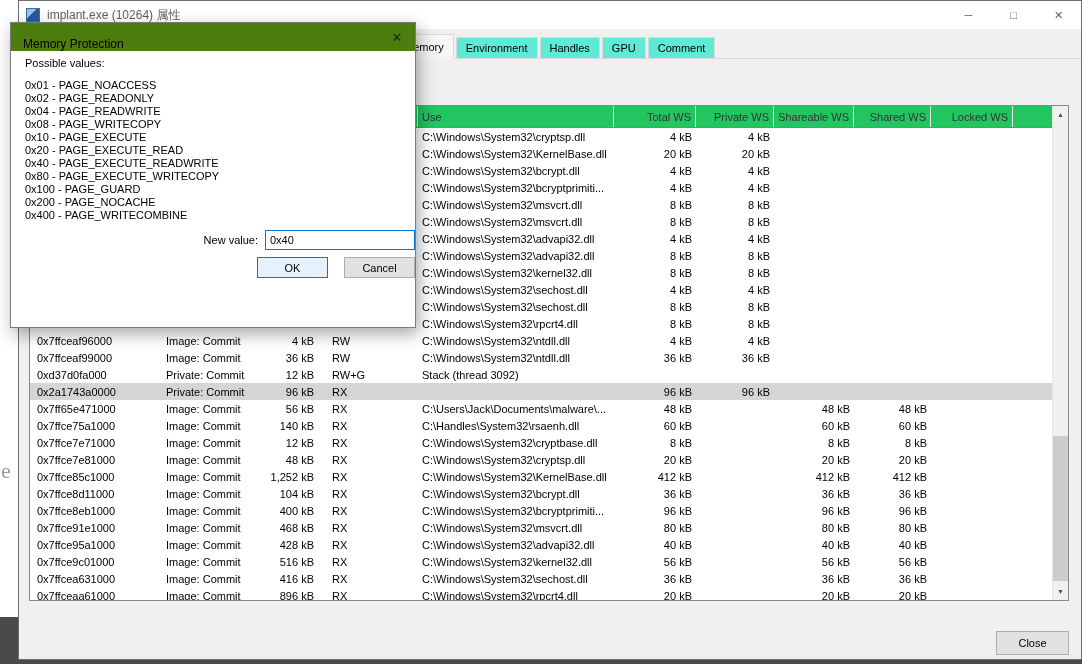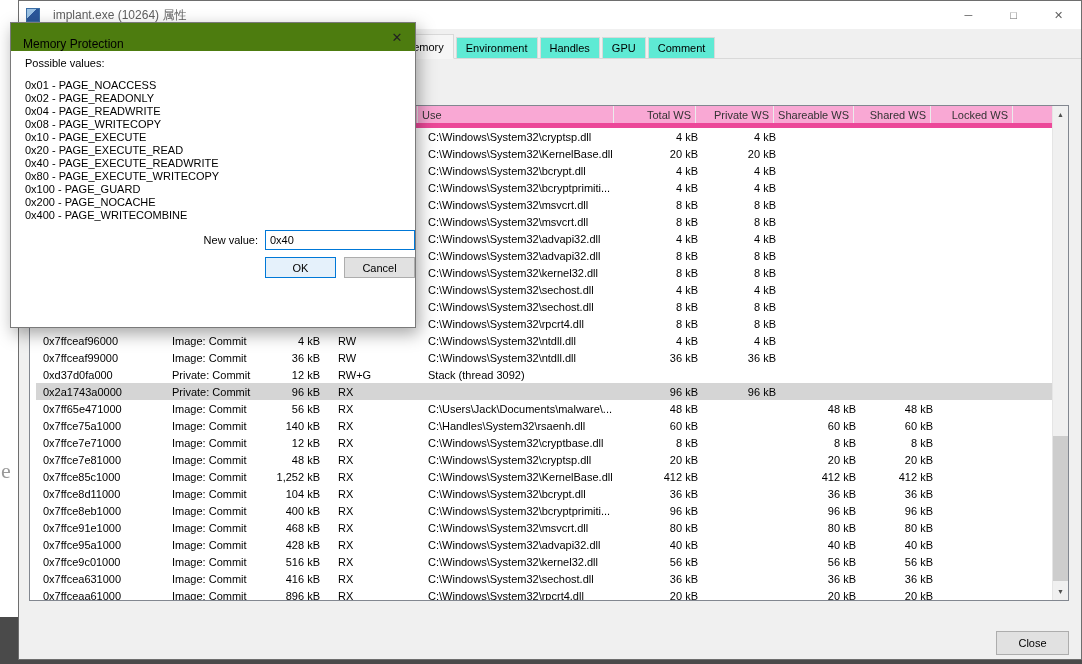--- a/index.html
+++ b/index.html
@@ -7,39 +7,39 @@
   body { background:#4a4a4a; font-family:"Liberation Sans", sans-serif; position:relative; }
 
   
   .bg-window { position:absolute; left:0; top:0; width:18px; height:617px; background:#ffffff; }
   .bg-text { position:absolute; left:1px; top:458px; font-size:22px; color:#9a9a9a; font-family:"Liberation Serif", serif; }
 
   
   .main-window { position:absolute; left:18px; top:0; width:1064px; height:660px; background:#f0f0f0; border:1px solid #6e6e6e; }
   .titlebar { height:28px; background:#ffffff; display:flex; align-items:center; position:relative; }
   .app-icon { width:14px; height:14px; margin-left:7px; border:1px solid #3b6ea5; background:linear-gradient(135deg,#9cc3e5 0 40%,#2b579a 40% 100%); }
-  .title-text { font-size:12px; color:#5f5f5f; margin-left:13px; white-space:nowrap; }
+  .title-text { font-size:12px; color:#5f5f5f; margin-left:7px; white-space:nowrap; }
   .win-controls { position:absolute; right:0; top:0; height:28px; display:flex; }
   .win-btn { width:45px; height:28px; display:flex; align-items:center; justify-content:center; font-size:11px; color:#5f5f5f; cursor:default; }
 
   
   .tabstrip { height:30px; display:flex; align-items:flex-end; padding-left:375px; background:#f0f0f0; border-bottom:1px solid #d9d9d9; }
   .tab { font-size:11px; padding:0 9px; height:21px; display:flex; align-items:center; border:1px solid #d9d9d9; border-bottom:none; margin-right:2px; background:#5eead4; color:#000; white-space:nowrap; }
   .tab.selected { height:25px; background:#f6f6f6; margin-bottom:-1px; border-bottom:1px solid #f6f6f6; }
 
   .content { position:relative; height:602px; }
 
   .top-buttons { position:absolute; right:14px; top:12px; display:flex; gap:9px; }
   .btn { font-family:"Liberation Sans",sans-serif; font-size:11px; background:#e1e1e1; border:1px solid #adadad; width:71px; height:22px; color:#000; }
 
   
   .table { position:absolute; left:10px; top:46px; width:1040px; height:496px; background:#ffffff; border:1px solid #828790; }
-  .thead { display:flex; height:22px; border-bottom:5px solid #ec4899; background:#f9a8d4; padding-right:16px; }
+  .thead { display:flex; height:22px; border-bottom:1px solid #ec4899; background:#22c55e; padding-right:16px; }
   .hc { font-size:11px; color:#333; display:flex; align-items:center; border-right:1px solid #ebebeb; padding:0 4px; white-space:nowrap; overflow:hidden; flex:none; }
-  .tbody { position:absolute; top:22px; left:0; right:16px; bottom:0; overflow:hidden;margin-left:6px; }
+  .tbody { position:absolute; top:22px; left:0; right:16px; bottom:0; overflow:hidden; }
   .row { display:flex; height:17px; align-items:center; }
   .row.selected { background:#d5d5d5; }
   .cell { font-size:11px; color:#000; display:flex; align-items:center; padding:0 4px; white-space:nowrap; overflow:hidden; flex:none; height:17px; }
   .r { justify-content:flex-end; text-align:right; }
   .c-base { width:132px; padding-left:7px; }
   .c-type { width:94px; }
   .c-size { width:62px; }
   .c-prot { width:100px; padding-left:14px; }
   .c-use { width:196px; }
   .c-total { width:82px; }
@@ -62,21 +62,21 @@
   .dlg-titlebar { height:28px; display:flex; align-items:flex-end; position:relative; background:#4d7c0f; }
   .dlg-title { font-size:12px; color:#000; margin-left:12px; }
   .dlg-close { position:absolute; right:9px; top:5px; width:18px; height:18px; display:flex; align-items:center; justify-content:center; font-size:13px; color:#222; }
   .dlg-body { padding:2px 0 0 14px; font-size:11px; color:#000; }
   .dlg-intro { margin:4px 0 10px 0; }
   .dlg-line { line-height:13px; white-space:nowrap; }
   .dlg-mods-label { line-height:13px; margin-top:4px; }
   .dlg-row { display:flex; justify-content:flex-end; align-items:center; margin-top:8px; gap:7px; }
   .dlg-row label { font-size:11px; }
   .dlg-input { width:150px; height:20px; border:1px solid #0078d7; font-size:11px; font-family:"Liberation Sans",sans-serif; padding:1px 4px; }
-  .dlg-buttons { display:flex; justify-content:flex-end; gap:8px; margin-top:7px; }
+  .dlg-buttons { display:flex; justify-content:flex-end; gap:16px; margin-top:7px; }
   .dlg-buttons .btn { height:21px; }
   .dlg-buttons .ok { border:1px solid #0078d7; background:#e5f1fb; }
 </style>
 </head>
 <body>
 
 <div class="bg-window">
   <span class="bg-text">e</span>
 </div>
 

